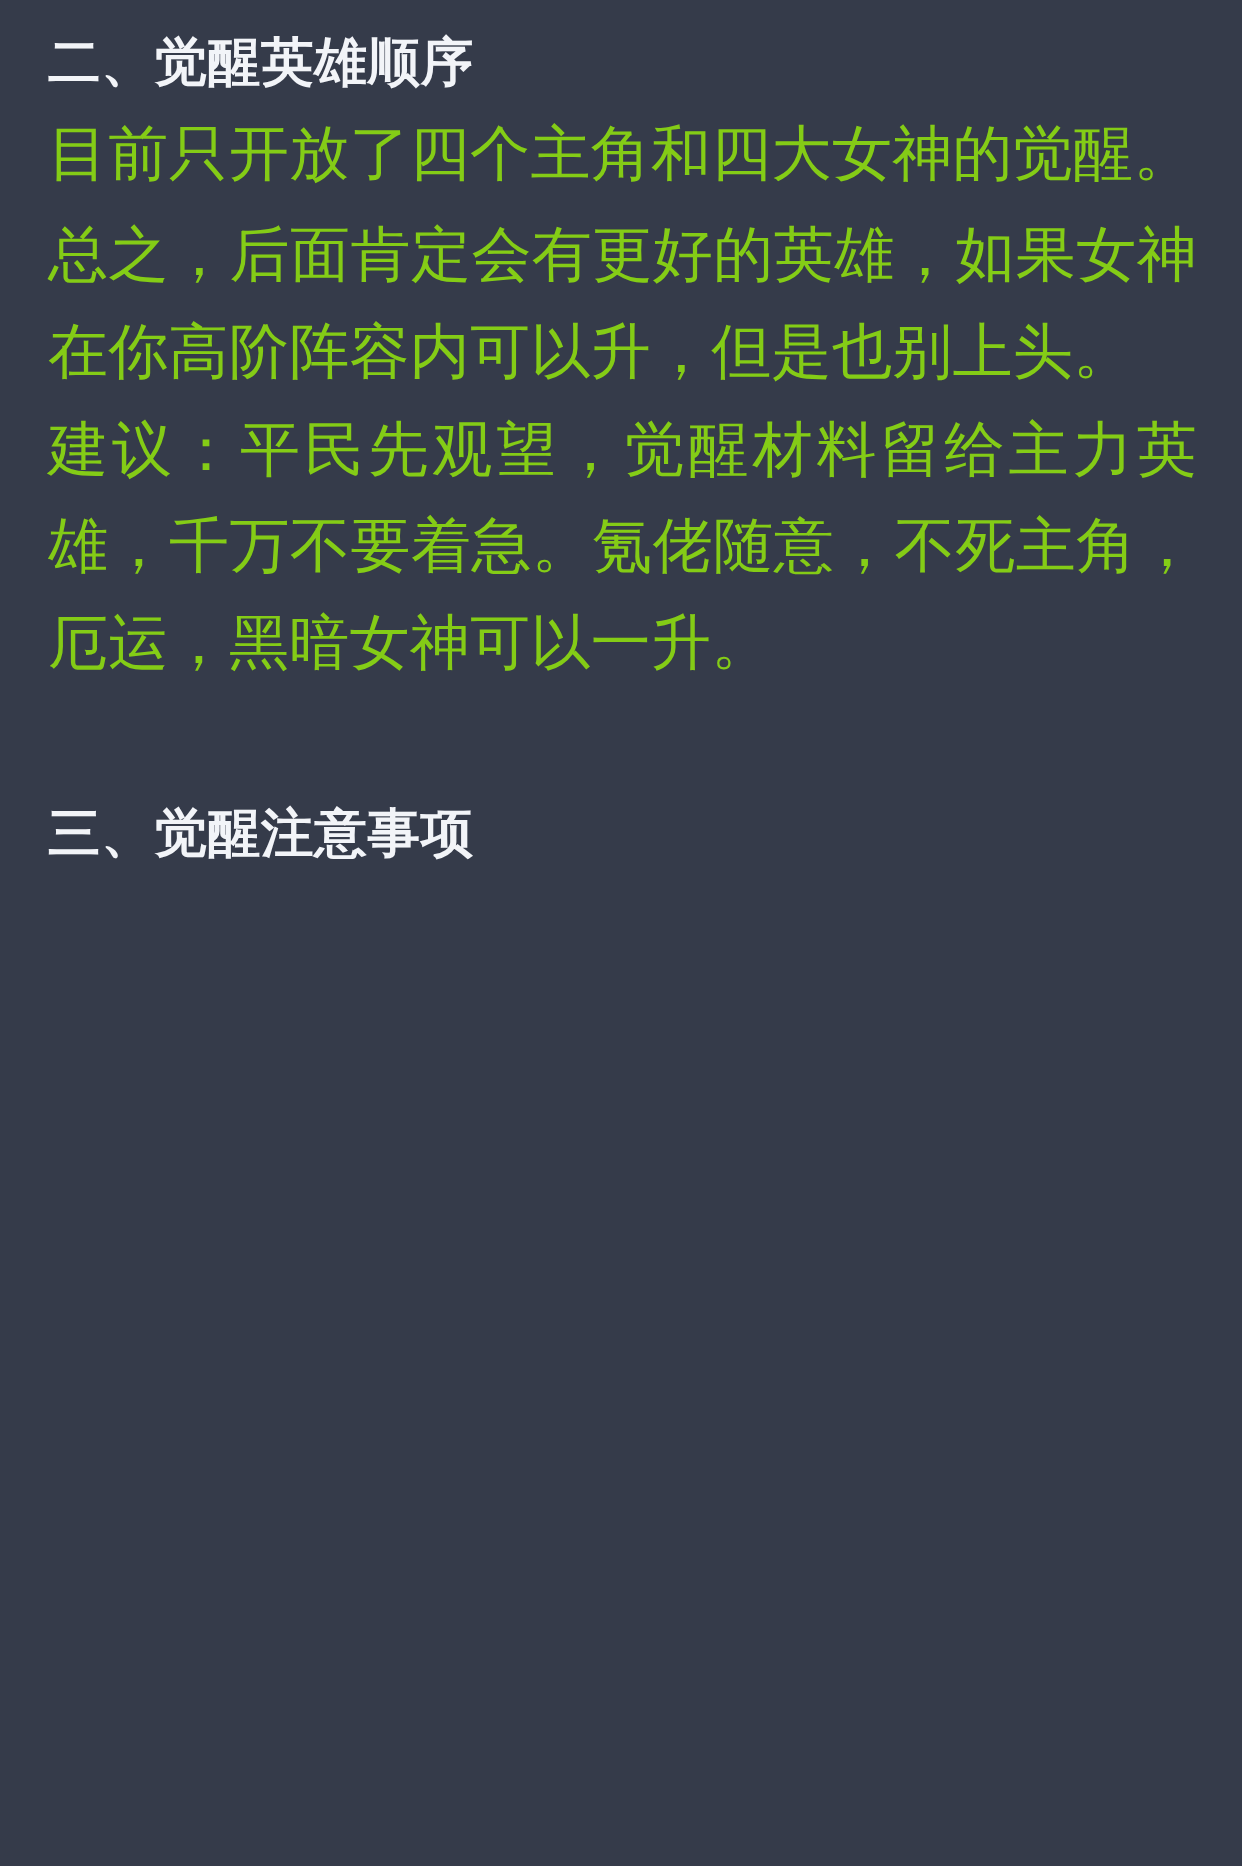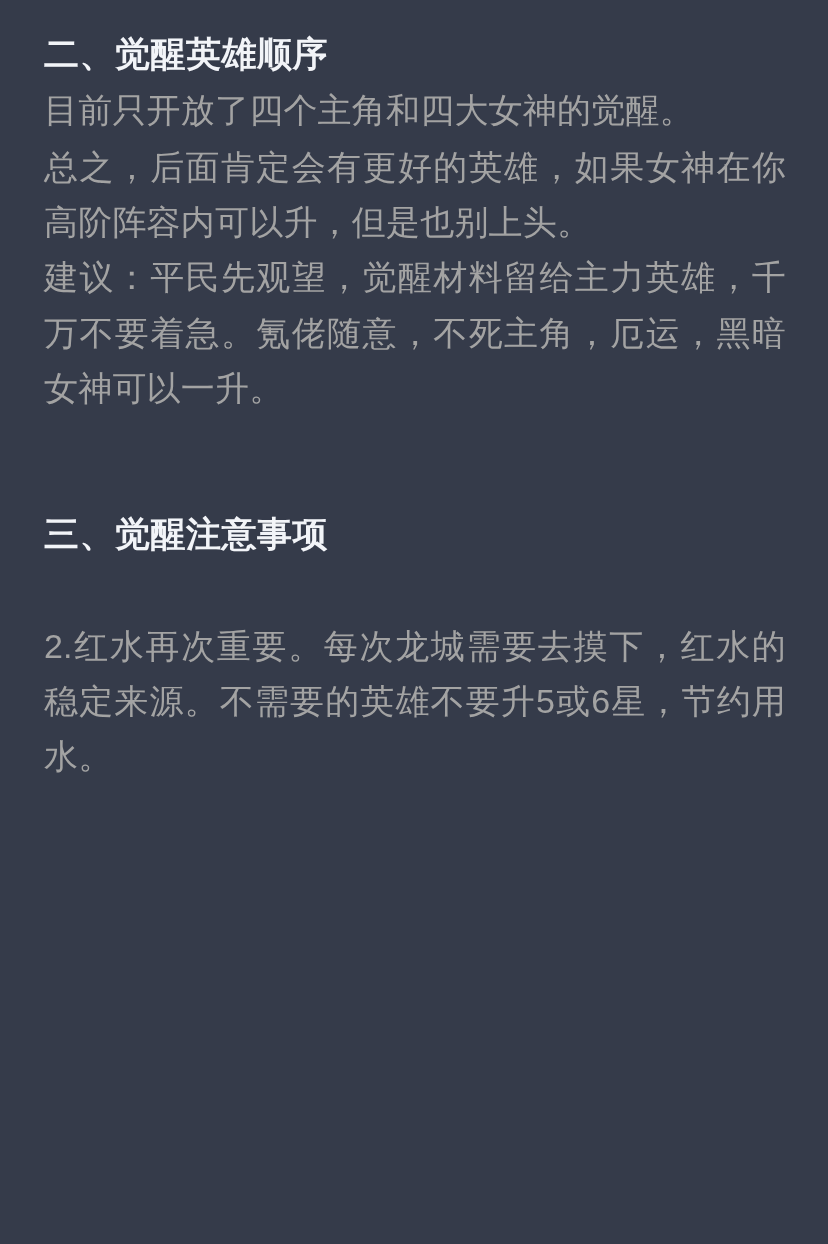--- a/index.html
+++ b/index.html
@@ -15,35 +15,36 @@
     -webkit-font-smoothing: antialiased;
   }
   .page {
     width: 828px;
     min-height: 1244px;
     box-sizing: border-box;
     padding: 14px 26px 20px 28px;
     background: #353b4a;
   }
   .section {
-    margin: 16px;
+    margin: 4px;
+    font-family: Liberation Serif, serif;
   }
   h2.heading {
     font-size: 35px;
     line-height: 1.35;
     font-weight: bold;
     margin: 0 0 6px 0;
     letter-spacing: 0.5px;
     color: #f2f4f8;
   }
   p.para {
-    font-size: 34px;
+    font-size: 40px;
     line-height: 1.62;
     margin: 0 0 2px 0;
-    color: #a3a3a3;
+    color: #84cc16;
     font-weight: normal;
     letter-spacing: 0.2px;
     text-align: justify;
     text-justify: inter-character;
   }
   p.para.last {
     margin-bottom: 0;
   }
   .gap-lg {
     height: 62px;
@@ -62,16 +63,15 @@
     <p class="para">目前只开放了四个主角和四大女神的觉醒。</p>
     <p class="para last">总之，后面肯定会有更好的英雄，如果女神在你高阶阵容内可以升，但是也别上头。</p>
     <p class="para">建议：平民先观望，觉醒材料留给主力英雄，千万不要着急。氪佬随意，不死主角，厄运，黑暗女神可以一升。</p>
   </div>
 
   <div class="gap-lg"></div>
 
   <div class="section">
     <h2 class="heading">三、觉醒注意事项</h2>
     <div class="gap-md"></div>
-    <p class="para">2.红水再次重要。每次龙城需要去摸下，红水的稳定来源。不需要的英雄不要升5或6星，节约用水。</p>
   </div>
 
 </div>
 
 </body></html>

